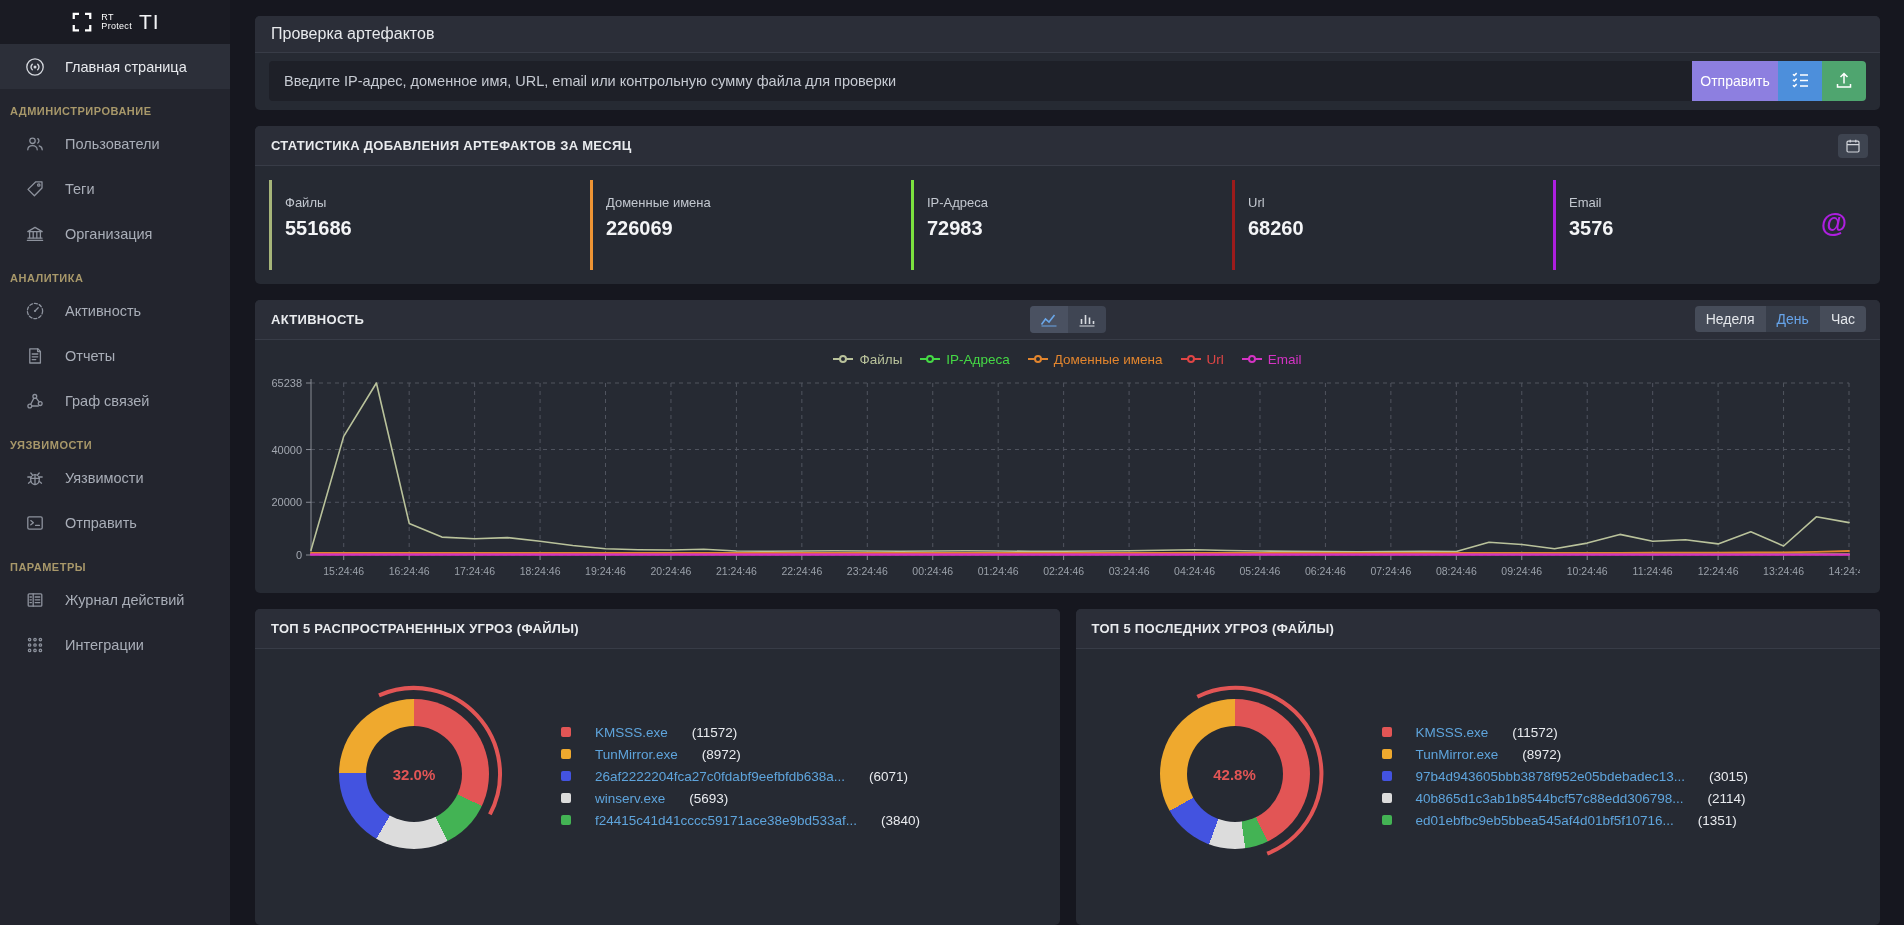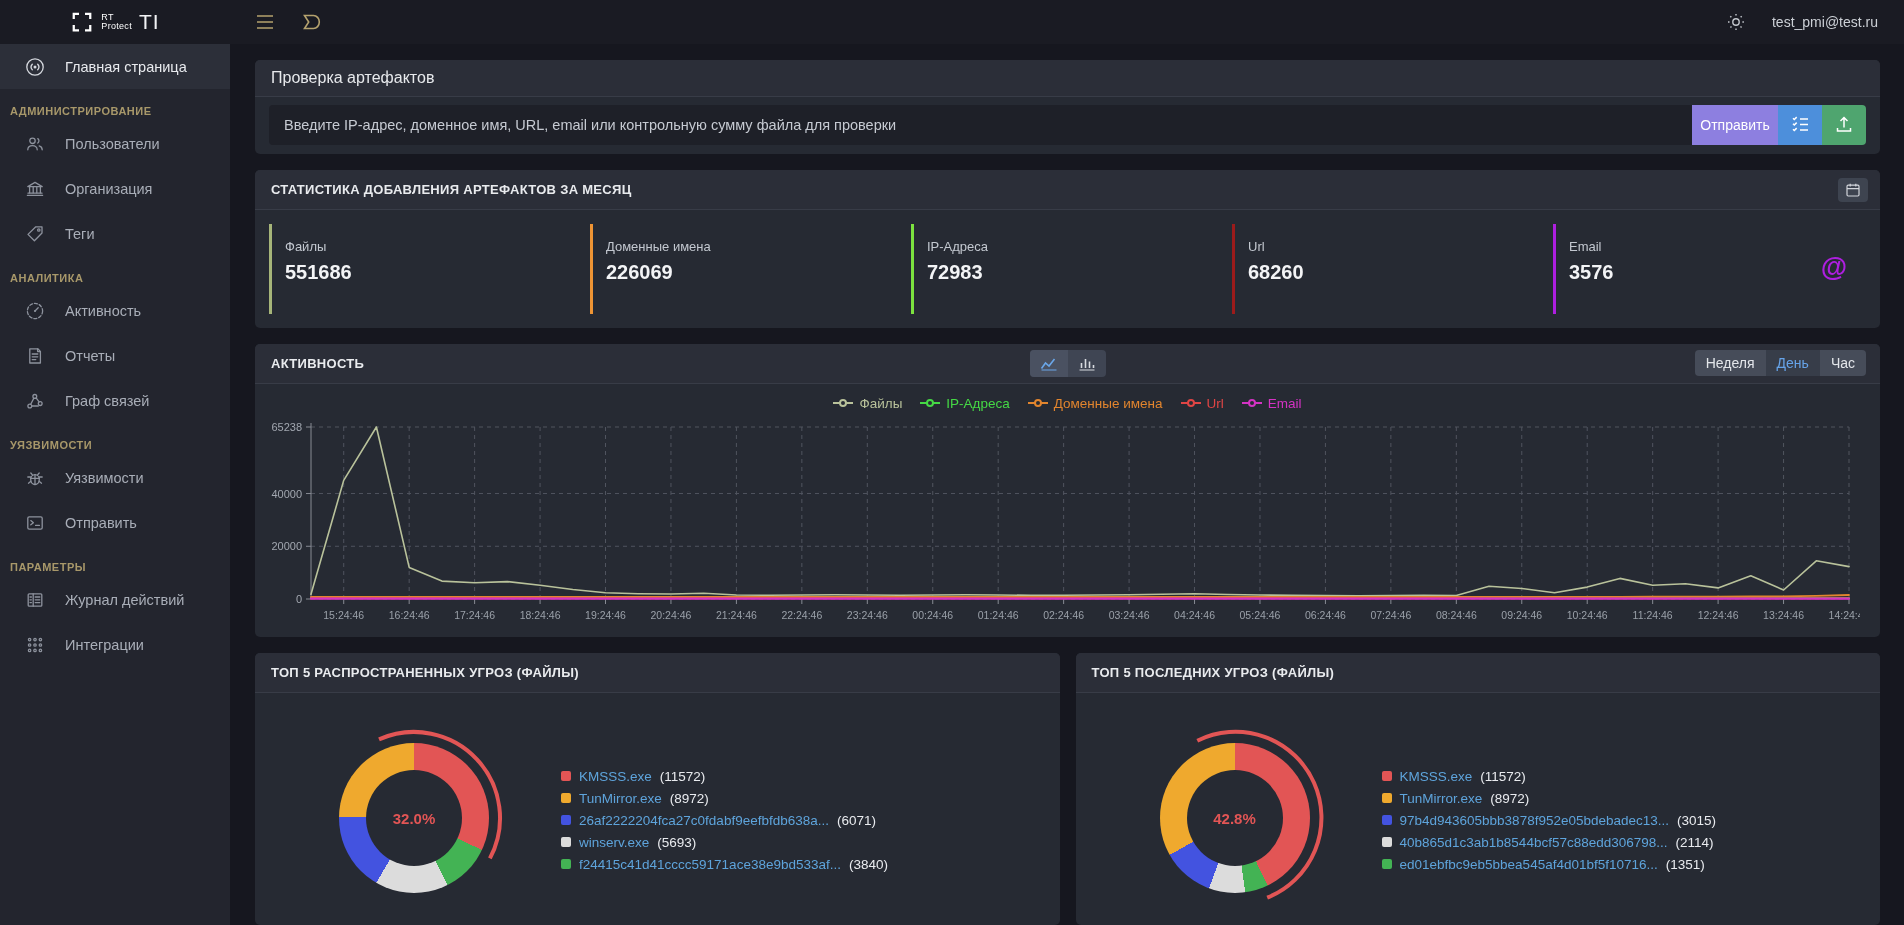--- a/index.html
+++ b/index.html
@@ -68,21 +68,21 @@
   
   .bottom-grid { display:grid; grid-template-columns:1fr 1fr; gap:16px; flex:1; min-height:0;border-radius:10px; }
   .threat-header { height:40px; }
   .threat-body { display:flex; align-items:flex-start; padding:0 20px 0 64px; }
   .donut-wrap { position:relative; width:190px; height:190px; margin-top:30px; }
   .donut { position:absolute; left:20px; top:20px; width:150px; height:150px; border-radius:50%; }
   .donut-hole { position:absolute; left:47px; top:47px; width:96px; height:96px; border-radius:50%; background:#262a33; display:flex; align-items:center; justify-content:center; }
   .donut-center { color:#e25555; font-size:15px; font-weight:bold; }
   .outer-arc { position:absolute; left:0; top:0; }
   .threat-legend { margin:72px 0 0 52px; }
-  .t-row { display:flex; align-items:center; gap:8px; height:22px; font-size:13.5px; white-space:nowrap; }
+  .t-row { display:flex; align-items:center; gap:24px; height:22px; font-size:13.5px; white-space:nowrap; }
   .t-marker { width:10px; height:10px; border-radius:2px; flex:none; }
   .t-name { color:#5ea4dc; cursor:pointer; }
   .t-count { color:#e9ebef; }
 
   svg.lineicon { display:block; }
 </style>
 </head>
 <body>
 
 <div class="app">
@@ -118,35 +118,35 @@
               <circle cx="7.5" cy="6.8" r="2.7"></circle>
               <path d="M2.8 15.8c0-2.6 2.1-4.2 4.7-4.2s4.7 1.6 4.7 4.2"></path>
               <path d="M12.8 4.6a2.7 2.7 0 0 1 0 4.4M14.2 11.9c1.8.5 3 1.9 3 3.9"></path>
             </svg>
           </span>
           <span>Пользователи</span>
         </div>
         <div class="nav-item">
           <span class="nico">
             <svg width="20" height="20" viewBox="0 0 20 20" fill="none" stroke="currentColor" stroke-width="1.3" stroke-linecap="round" stroke-linejoin="round">
+              <path d="M10.8 2.8h6.2V9L9.4 16.8 3 10.4 10.8 2.8z"></path>
+              <circle cx="13.8" cy="6" r="1.2"></circle>
+            </svg>
+          </span>
+          <span>Теги</span>
+        </div>
+        <div class="nav-item">
+          <span class="nico">
+            <svg width="20" height="20" viewBox="0 0 20 20" fill="none" stroke="currentColor" stroke-width="1.3" stroke-linecap="round" stroke-linejoin="round">
               <path d="M2.8 7.6L10 3.4l7.2 4.2z"></path>
               <path d="M4.6 7.8v6M8.2 7.8v6M11.8 7.8v6M15.4 7.8v6"></path>
               <path d="M3 14.2h14M2.4 16.4h15.2"></path>
             </svg>
           </span>
           <span>Организация</span>
-        </div>
-        <div class="nav-item">
-          <span class="nico">
-            <svg width="20" height="20" viewBox="0 0 20 20" fill="none" stroke="currentColor" stroke-width="1.3" stroke-linecap="round" stroke-linejoin="round">
-              <path d="M10.8 2.8h6.2V9L9.4 16.8 3 10.4 10.8 2.8z"></path>
-              <circle cx="13.8" cy="6" r="1.2"></circle>
-            </svg>
-          </span>
-          <span>Теги</span>
         </div>
         <div class="nav-section">АНАЛИТИКА</div>
         <div class="nav-item">
           <span class="nico">
             <svg width="20" height="20" viewBox="0 0 20 20" fill="none" stroke="currentColor" stroke-width="1.3" stroke-linecap="round" stroke-linejoin="round">
               <circle cx="10" cy="10" r="7.6" stroke-dasharray="3 2"></circle>
               <path d="M10 10l3.2-3.2"></path>
               <circle cx="10" cy="10" r="1" fill="currentColor" stroke="none"></circle>
             </svg>
           </span>
@@ -217,40 +217,20 @@
               <circle cx="15.4" cy="15.4" r="1.2"></circle>
             </svg>
           </span>
           <span>Интеграции</span>
         </div>
       </nav>
   </aside>
 
   <div class="main">
 
-    <header class="topbar">
-      <button class="icon-btn">
-        <svg width="20" height="16" viewBox="0 0 20 16" stroke="currentColor" stroke-width="1.6" fill="none">
-            <path d="M1 2h16M1 8h16M1 14h16"></path>
-          </svg>
-      </button>
-      <button class="icon-btn">
-        <svg width="21" height="18" viewBox="0 0 21 18" stroke="currentColor" stroke-width="1.6" fill="none">
-            <path d="M2.5 2.5h9c3.2 0 5.8 2.9 5.8 6.5s-2.6 6.5-5.8 6.5h-9l4.2-6.5L2.5 2.5z"></path>
-          </svg>
-      </button>
-      <div class="spacer"></div>
-      <button class="icon-btn sun-btn">
-        <svg width="20" height="20" viewBox="0 0 20 20" fill="none" stroke="currentColor" stroke-width="1.4">
-          <circle cx="10" cy="10" r="3.2"></circle>
-          <path d="M10 2v1.6M10 16.4V18M2 10h1.6M16.4 10H18M4.3 4.3l1.2 1.2M14.5 14.5l1.2 1.2M15.7 4.3l-1.2 1.2M5.5 14.5l-1.2 1.2" stroke-dasharray="1.5 1.2"></path>
-        </svg>
-      </button>
-      <span class="user-email">test_pmi@test.ru</span>
-    </header>
 
     <div class="content">
 
       <section class="card">
         <div class="card-header check-header">
           <span class="check-title">Проверка артефактов</span>
         </div>
         <div class="check-body">
           <div class="check-row">
             <input class="check-input" value="" placeholder="Введите IP-адрес, доменное имя, URL, email или контрольную сумму файла для проверки" style="">

